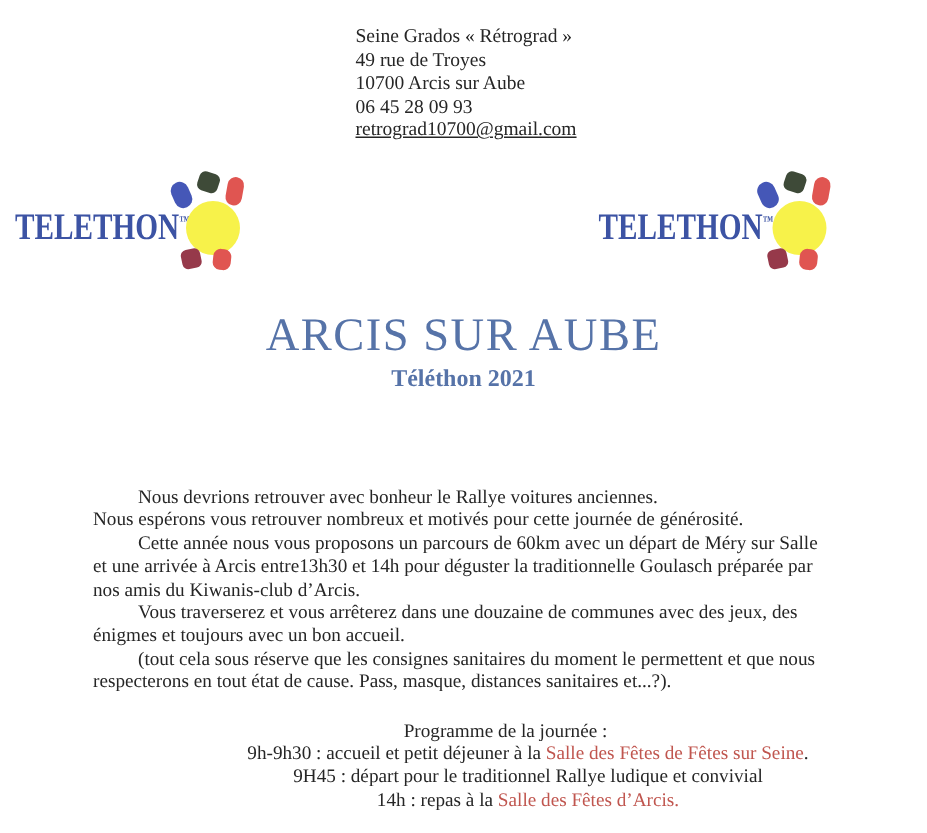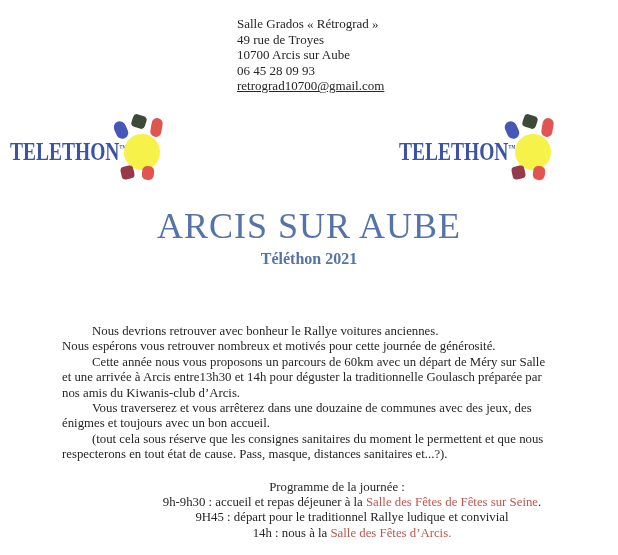--- a/index.html
+++ b/index.html
@@ -27,39 +27,39 @@
   .petal { position:absolute; display:block; }
   .f-center  { left:12px; top:20px; width:36px; height:36px; border-radius:50%; background:var(--flowerYellow); }
   .p-blue    { left:3px;  top:7px;  width:12px; height:18px; border-radius:6px; background:var(--petalBlue); transform:rotate(-24deg); }
   .p-dark    { left:20px; top:1px;  width:14px; height:13px; border-radius:4px; background:var(--petalDark); transform:rotate(18deg); }
   .p-red-tr  { left:39px; top:4px;  width:11px; height:19px; border-radius:6px; background:var(--petalRed); transform:rotate(10deg); }
   .p-darkred { left:9px;  top:52px; width:13px; height:13px; border-radius:4px; background:var(--petalDarkRed); transform:rotate(-12deg); }
   .p-red-br  { left:30px; top:52px; width:12px; height:14px; border-radius:5px; background:var(--petalRed); transform:rotate(6deg); }
 
   
   .titleblock { position:absolute; left:0; top:205px; width:618px; text-align:center; }
-  .t-main { font-size:36px; letter-spacing:1px; color:var(--titleBlue); }
+  .t-main { font-size:31px; letter-spacing:1px; color:var(--titleBlue); }
   .t-sub  { font-size:16px; color:var(--titleBlue); margin-top:3px;font-weight:bold; }
   .t-date { font-size:20px; color:var(--dateRed); margin-top:2px; }
 
   
   .body { position:absolute; left:62px; top:324px; width:550px; font-size:12.8px; line-height:15.4px; }
   .body p { margin:0; }
   .ind { text-indent:30px; white-space:pre-line; }
   .prog { margin-top:17px;text-align:center; }
   .prog-item { padding-left:30px; }
   .venue { color:var(--venueRed); }
 </style>
 </head>
 <body>
 
 <div class="page">
 
   <div class="contact">
-    <div>Salle Grados « Rétrograd »</div>
+    <div>Seine Grados « Rétrograd »</div>
     <div>49 rue de Troyes</div>
     <div>10700 Arcis sur Aube</div>
     <div>06 45 28 09 93</div>
     <a class="email">retrograd10700@gmail.com</a>
   </div>
 
   <div class="logo logo-left">
     <span class="logo-text"><span>TELETHON</span><sup class="tm">™</sup></span>
     <span class="flower">
       <i class="petal p-blue"></i>
@@ -94,19 +94,19 @@
     <p class="ind">Cette année nous vous proposons un parcours de 60km avec un départ de Méry sur Salle
 et une arrivée à Arcis entre13h30 et 14h pour déguster la traditionnelle Goulasch préparée par
 nos amis du Kiwanis-club d’Arcis.</p>
     <p class="ind">Vous traverserez et vous arrêterez dans une douzaine de communes avec des jeux, des
 énigmes et toujours avec un bon accueil.</p>
     <p class="ind">(tout cela sous réserve que les consignes sanitaires du moment le permettent et que nous
 respecterons en tout état de cause. Pass, masque, distances sanitaires et...?).</p>
 
     <div class="prog">
       <div class="prog-head">Programme de la journée :</div>
-      <div class="prog-item"><span>9h-9h30 : accueil et repas déjeuner à la </span><span class="venue">Salle des Fêtes de Fêtes sur Seine</span><span>.</span></div>
+      <div class="prog-item"><span>9h-9h30 : accueil et petit déjeuner à la </span><span class="venue">Salle des Fêtes de Fêtes sur Seine</span><span>.</span></div>
       <div class="prog-item"><span>9H45 : départ pour le traditionnel Rallye ludique et convivial</span><span class="venue"></span><span></span></div>
-      <div class="prog-item"><span>14h : nous à la </span><span class="venue">Salle des Fêtes d’Arcis.</span><span></span></div>
+      <div class="prog-item"><span>14h : repas à la </span><span class="venue">Salle des Fêtes d’Arcis.</span><span></span></div>
     </div>
   </div>
 
 </div>
 
 </body></html>

